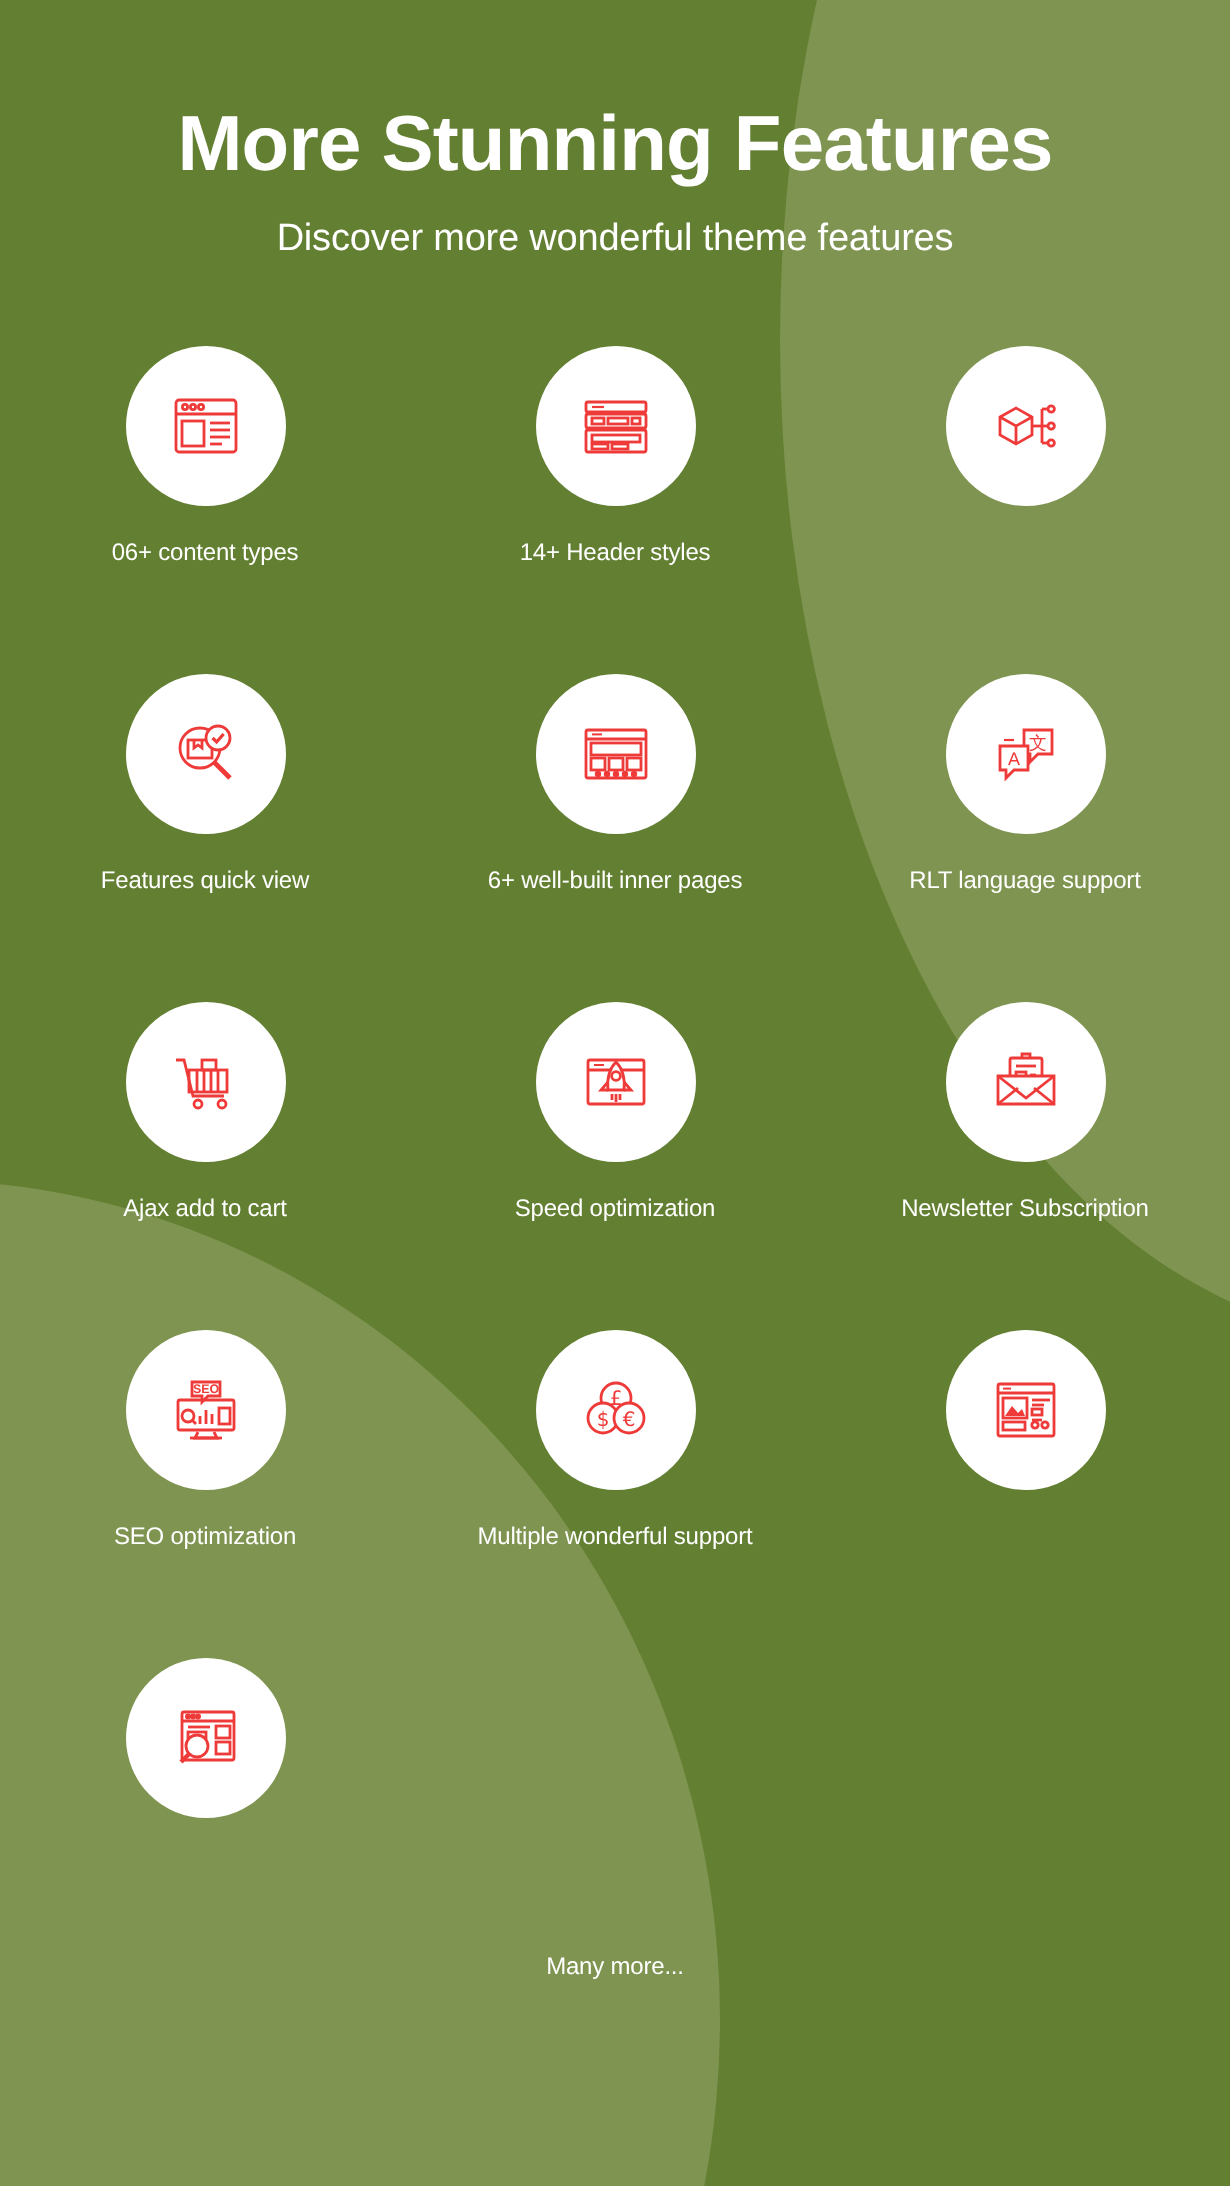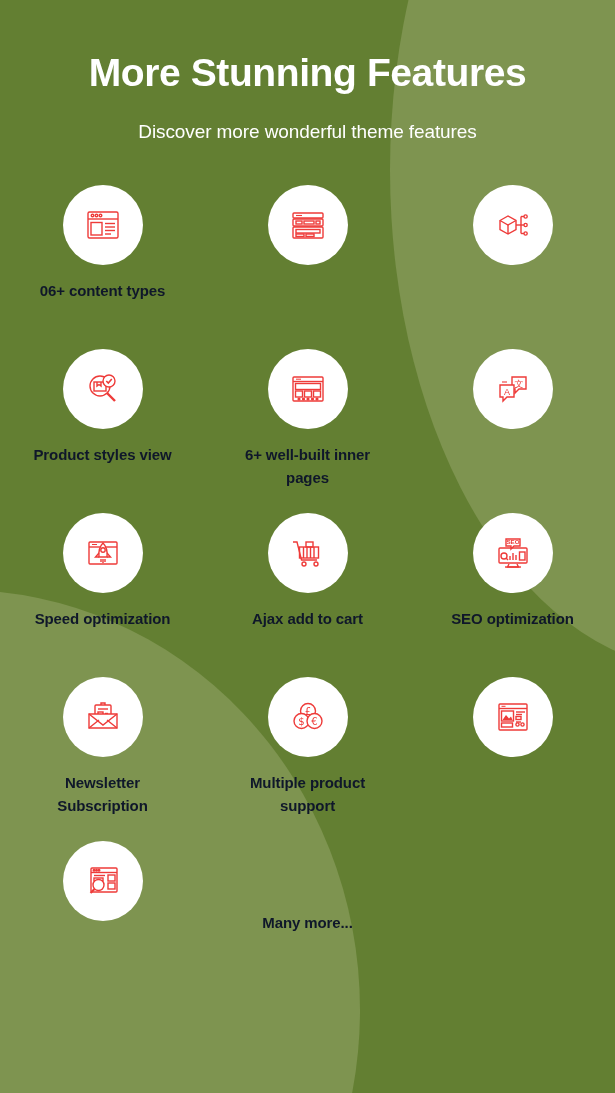--- a/index.html
+++ b/index.html
@@ -18,21 +18,21 @@
     color:#ffffff;
     font-size:39px;
     font-weight:bold;
     letter-spacing:-0.4px;
     line-height:1.1;
   }
   .subtitle {
     color:#ffffff;
     font-size:19px;
     font-weight:400;
-    margin-top:26px;
+    margin-top:14px;
     letter-spacing:-0.1px;
   }
 
   .grid {
     margin-top:42px;
     display:grid;
     grid-template-columns:repeat(3, 1fr);
     row-gap:0px;
   }
   .cell {
@@ -46,30 +46,30 @@
     width:80px; height:80px;
     border-radius:50%;
     background:#ffffff;
     display:flex;
     align-items:center;
     justify-content:center;
     flex:0 0 auto;
   }
   .circle svg { display:block; }
   .label {
-    color:#0f172a;
-    font-size:15px;
-    font-weight:bold;
+    color:#ffffff;
+    font-size:12px;
+    font-weight:normal;
     text-align:center;
     line-height:1.55;
     margin-top:14px;
     max-width:150px;
     letter-spacing:-0.1px;
   }
-  .cell.no-icon { justify-content:center; }
+  .cell.no-icon { justify-content:flex-end; }
   .cell.no-icon .label { margin-top:0; }
   .cell.shift-up .circle { margin-top:-8px; }
 </style>
 </head>
 <body>
 
 <svg id="bg" viewBox="0 0 615 1093" preserveAspectRatio="none" aria-hidden="true">
   <rect x="0" y="0" width="615" height="1093" fill="#637F32"></rect>
   <ellipse cx="700" cy="170" rx="310" ry="500" fill="#7E9450"></ellipse>
   <ellipse cx="-40" cy="1010" rx="400" ry="420" fill="#7E9450"></ellipse>
@@ -110,20 +110,21 @@
           <rect x="7" y="16" width="30" height="7" rx="1"></rect>
           <rect x="10" y="18" width="6" height="3"></rect>
           <rect x="18" y="18" width="10" height="3"></rect>
           <rect x="30" y="18" width="4" height="3"></rect>
           <rect x="7" y="24" width="30" height="11" rx="1"></rect>
           <rect x="10" y="26.5" width="24" height="3.5"></rect>
           <rect x="10" y="31" width="8" height="2.5"></rect>
           <rect x="20" y="31" width="8" height="2.5"></rect>
         </svg>
       </div>
+      <div class="label">14+  Header styles</div>
     </div>
 
     <div class="cell">
       <div class="circle">
         <svg width="44" height="44" viewBox="0 0 44 44" fill="none" stroke="#EE3B39" stroke-width="1.4">
           <path d="M9 17.5 L17 13 L25 17.5 L25 26.5 L17 31 L9 26.5 Z"></path>
           <path d="M9 17.5 L17 22 L25 17.5"></path>
           <line x1="17" y1="22" x2="17" y2="31"></line>
           <line x1="25" y1="22" x2="30" y2="22"></line>
           <line x1="30" y1="13.5" x2="30" y2="30.5"></line>
@@ -141,21 +142,21 @@
       <div class="circle">
         <svg width="44" height="44" viewBox="0 0 44 44" fill="none" stroke="#EE3B39" stroke-width="1.4">
           <circle cx="19" cy="19" r="10"></circle>
           <line x1="26" y1="26" x2="34" y2="34" stroke-width="2.4"></line>
           <rect x="13" y="15" width="12" height="9"></rect>
           <path d="M16 15 L16 19 L18 17.5 L20 19 L20 15"></path>
           <circle cx="28" cy="14" r="6" stroke="#EE3B39" fill="#ffffff"></circle>
           <path d="M25.3 14 L27.3 16 L30.8 12" stroke-width="1.6"></path>
         </svg>
       </div>
-      <div class="label">Product styles view</div>
+      <div class="label">Features quick view</div>
     </div>
 
     <div class="cell">
       <div class="circle">
         <svg width="44" height="44" viewBox="0 0 44 44" fill="none" stroke="#EE3B39" stroke-width="1.4">
           <rect x="7" y="10" width="30" height="24" rx="1"></rect>
           <line x1="7" y1="14.5" x2="37" y2="14.5"></line>
           <line x1="10" y1="12.2" x2="15" y2="12.2" stroke-width="1"></line>
           <rect x="9.5" y="16.5" width="25" height="6"></rect>
           <rect x="9.5" y="24" width="7" height="6"></rect>
@@ -174,53 +175,70 @@
     <div class="cell">
       <div class="circle">
         <svg width="44" height="44" viewBox="0 0 44 44" fill="none" stroke="#EE3B39" stroke-width="1.4">
           <path d="M21 10 H35 V22 H28 L24 26 V22 H21 Z" fill="#ffffff"></path>
           <text x="28" y="19.5" font-size="9" fill="#EE3B39" stroke="none" text-anchor="middle" font-family="'DejaVu Sans', sans-serif">文</text>
           <path d="M9 18 H23 V30 H16 L12 34 V30 H9 Z" fill="#ffffff"></path>
           <text x="16" y="27.5" font-size="9" fill="#EE3B39" stroke="none" text-anchor="middle" font-family="'Liberation Sans', sans-serif">A</text>
           <line x1="11" y1="15" x2="16" y2="15" stroke-width="1.1"></line>
         </svg>
       </div>
-    </div>
-
-    <div class="cell">
-      <div class="circle">
-        <svg width="44" height="44" viewBox="0 0 44 44" fill="none" stroke="#EE3B39" stroke-width="1.4">
-          <rect x="8" y="11" width="28" height="22" rx="1"></rect>
-          <line x1="8" y1="16" x2="36" y2="16"></line>
-          <line x1="11" y1="13.5" x2="16" y2="13.5" stroke-width="1"></line>
-          <path d="M22 12 C26 16 26.5 21 26 26 H18 C17.5 21 18 16 22 12 Z" fill="#ffffff"></path>
-          <circle cx="22" cy="19" r="2.2"></circle>
-          <path d="M18 22 L14.5 26 L18 26"></path>
-          <path d="M26 22 L29.5 26 L26 26"></path>
-          <path d="M20 28 L20 31 M22 28 L22 32 M24 28 L24 31"></path>
-        </svg>
-      </div>
-      <div class="label">Speed optimization</div>
+      <div class="label">RLT language support</div>
     </div>
 
     <div class="cell">
       <div class="circle">
         <svg width="44" height="44" viewBox="0 0 44 44" fill="none" stroke="#EE3B39" stroke-width="1.4">
           <path d="M7 11 H11 L15.5 29 H31"></path>
           <rect x="13.5" y="16" width="19" height="11"></rect>
           <line x1="17.5" y1="16" x2="17.5" y2="27"></line>
           <line x1="21" y1="16" x2="21" y2="27"></line>
           <line x1="24.5" y1="16" x2="24.5" y2="27"></line>
           <line x1="28" y1="16" x2="28" y2="27"></line>
           <rect x="20" y="11" width="7" height="5"></rect>
           <circle cx="18" cy="33" r="2"></circle>
           <circle cx="30" cy="33" r="2"></circle>
         </svg>
       </div>
       <div class="label">Ajax add to cart</div>
+    </div>
+
+    <div class="cell">
+      <div class="circle">
+        <svg width="44" height="44" viewBox="0 0 44 44" fill="none" stroke="#EE3B39" stroke-width="1.4">
+          <rect x="8" y="11" width="28" height="22" rx="1"></rect>
+          <line x1="8" y1="16" x2="36" y2="16"></line>
+          <line x1="11" y1="13.5" x2="16" y2="13.5" stroke-width="1"></line>
+          <path d="M22 12 C26 16 26.5 21 26 26 H18 C17.5 21 18 16 22 12 Z" fill="#ffffff"></path>
+          <circle cx="22" cy="19" r="2.2"></circle>
+          <path d="M18 22 L14.5 26 L18 26"></path>
+          <path d="M26 22 L29.5 26 L26 26"></path>
+          <path d="M20 28 L20 31 M22 28 L22 32 M24 28 L24 31"></path>
+        </svg>
+      </div>
+      <div class="label">Speed optimization</div>
+    </div>
+
+    <div class="cell">
+      <div class="circle">
+        <svg width="44" height="44" viewBox="0 0 44 44" fill="none" stroke="#EE3B39" stroke-width="1.4">
+          <rect x="14" y="10" width="16" height="14" rx="1" fill="#ffffff"></rect>
+          <path d="M20 10 L20 8 H24 L24 10"></path>
+          <line x1="17" y1="14" x2="27" y2="14"></line>
+          <rect x="17" y="17" width="5" height="3"></rect>
+          <line x1="24" y1="18.5" x2="27" y2="18.5"></line>
+          <path d="M8 19 L22 19 L36 19 L36 33 H8 Z" fill="#ffffff"></path>
+          <path d="M8 19 L22 30 L36 19"></path>
+          <path d="M8 33 L18 25 M36 33 L26 25"></path>
+        </svg>
+      </div>
+      <div class="label">Newsletter Subscription</div>
     </div>
 
     <div class="cell">
       <div class="circle">
         <svg width="44" height="44" viewBox="0 0 44 44" fill="none" stroke="#EE3B39" stroke-width="1.4">
           <rect x="8" y="17" width="28" height="15" rx="1"></rect>
           <path d="M18 33 L16.5 36 H27.5 L26 33"></path>
           <line x1="14" y1="36" x2="30" y2="36"></line>
           <path d="M15 8 H29 V15 H23 L20 18 V15 H15 Z" fill="#ffffff"></path>
           <text x="22" y="13.4" font-size="6.2" fill="#EE3B39" stroke="none" text-anchor="middle" font-weight="bold" font-family="'Liberation Sans', sans-serif">SEO</text>
@@ -231,45 +249,29 @@
           <line x1="25" y1="29" x2="25" y2="24"></line>
           <rect x="28.5" y="21" width="5.5" height="8"></rect>
         </svg>
       </div>
       <div class="label">SEO optimization</div>
     </div>
 
     <div class="cell">
       <div class="circle">
         <svg width="44" height="44" viewBox="0 0 44 44" fill="none" stroke="#EE3B39" stroke-width="1.4">
-          <rect x="14" y="10" width="16" height="14" rx="1" fill="#ffffff"></rect>
-          <path d="M20 10 L20 8 H24 L24 10"></path>
-          <line x1="17" y1="14" x2="27" y2="14"></line>
-          <rect x="17" y="17" width="5" height="3"></rect>
-          <line x1="24" y1="18.5" x2="27" y2="18.5"></line>
-          <path d="M8 19 L22 19 L36 19 L36 33 H8 Z" fill="#ffffff"></path>
-          <path d="M8 19 L22 30 L36 19"></path>
-          <path d="M8 33 L18 25 M36 33 L26 25"></path>
-        </svg>
-      </div>
-      <div class="label">Newsletter Subscription</div>
-    </div>
-
-    <div class="cell">
-      <div class="circle">
-        <svg width="44" height="44" viewBox="0 0 44 44" fill="none" stroke="#EE3B39" stroke-width="1.4">
           <circle cx="22" cy="16" r="7.5" fill="#ffffff"></circle>
           <text x="22" y="19.5" font-size="10" fill="#EE3B39" stroke="none" text-anchor="middle" font-family="'DejaVu Sans', sans-serif">£</text>
           <circle cx="15.5" cy="26" r="7.5" fill="#ffffff"></circle>
           <text x="15.5" y="29.8" font-size="10" fill="#EE3B39" stroke="none" text-anchor="middle" font-family="'DejaVu Sans', sans-serif">$</text>
           <circle cx="28.5" cy="26" r="7.5" fill="#ffffff"></circle>
           <text x="28.5" y="29.8" font-size="10" fill="#EE3B39" stroke="none" text-anchor="middle" font-family="'DejaVu Sans', sans-serif">€</text>
         </svg>
       </div>
-      <div class="label">Multiple product support</div>
+      <div class="label">Multiple wonderful support</div>
     </div>
 
     <div class="cell">
       <div class="circle">
         <svg width="44" height="44" viewBox="0 0 44 44" fill="none" stroke="#EE3B39" stroke-width="1.4">
           <rect x="8" y="9" width="28" height="26" rx="1"></rect>
           <line x1="8" y1="13.5" x2="36" y2="13.5"></line>
           <line x1="10.5" y1="11.3" x2="14.5" y2="11.3" stroke-width="1"></line>
           <rect x="10.5" y="16" width="12" height="10"></rect>
           <path d="M11.5 25 L15 20 L18 23.5 L20 21.5 L21.5 25 Z" fill="#EE3B39" stroke="none"></path>

